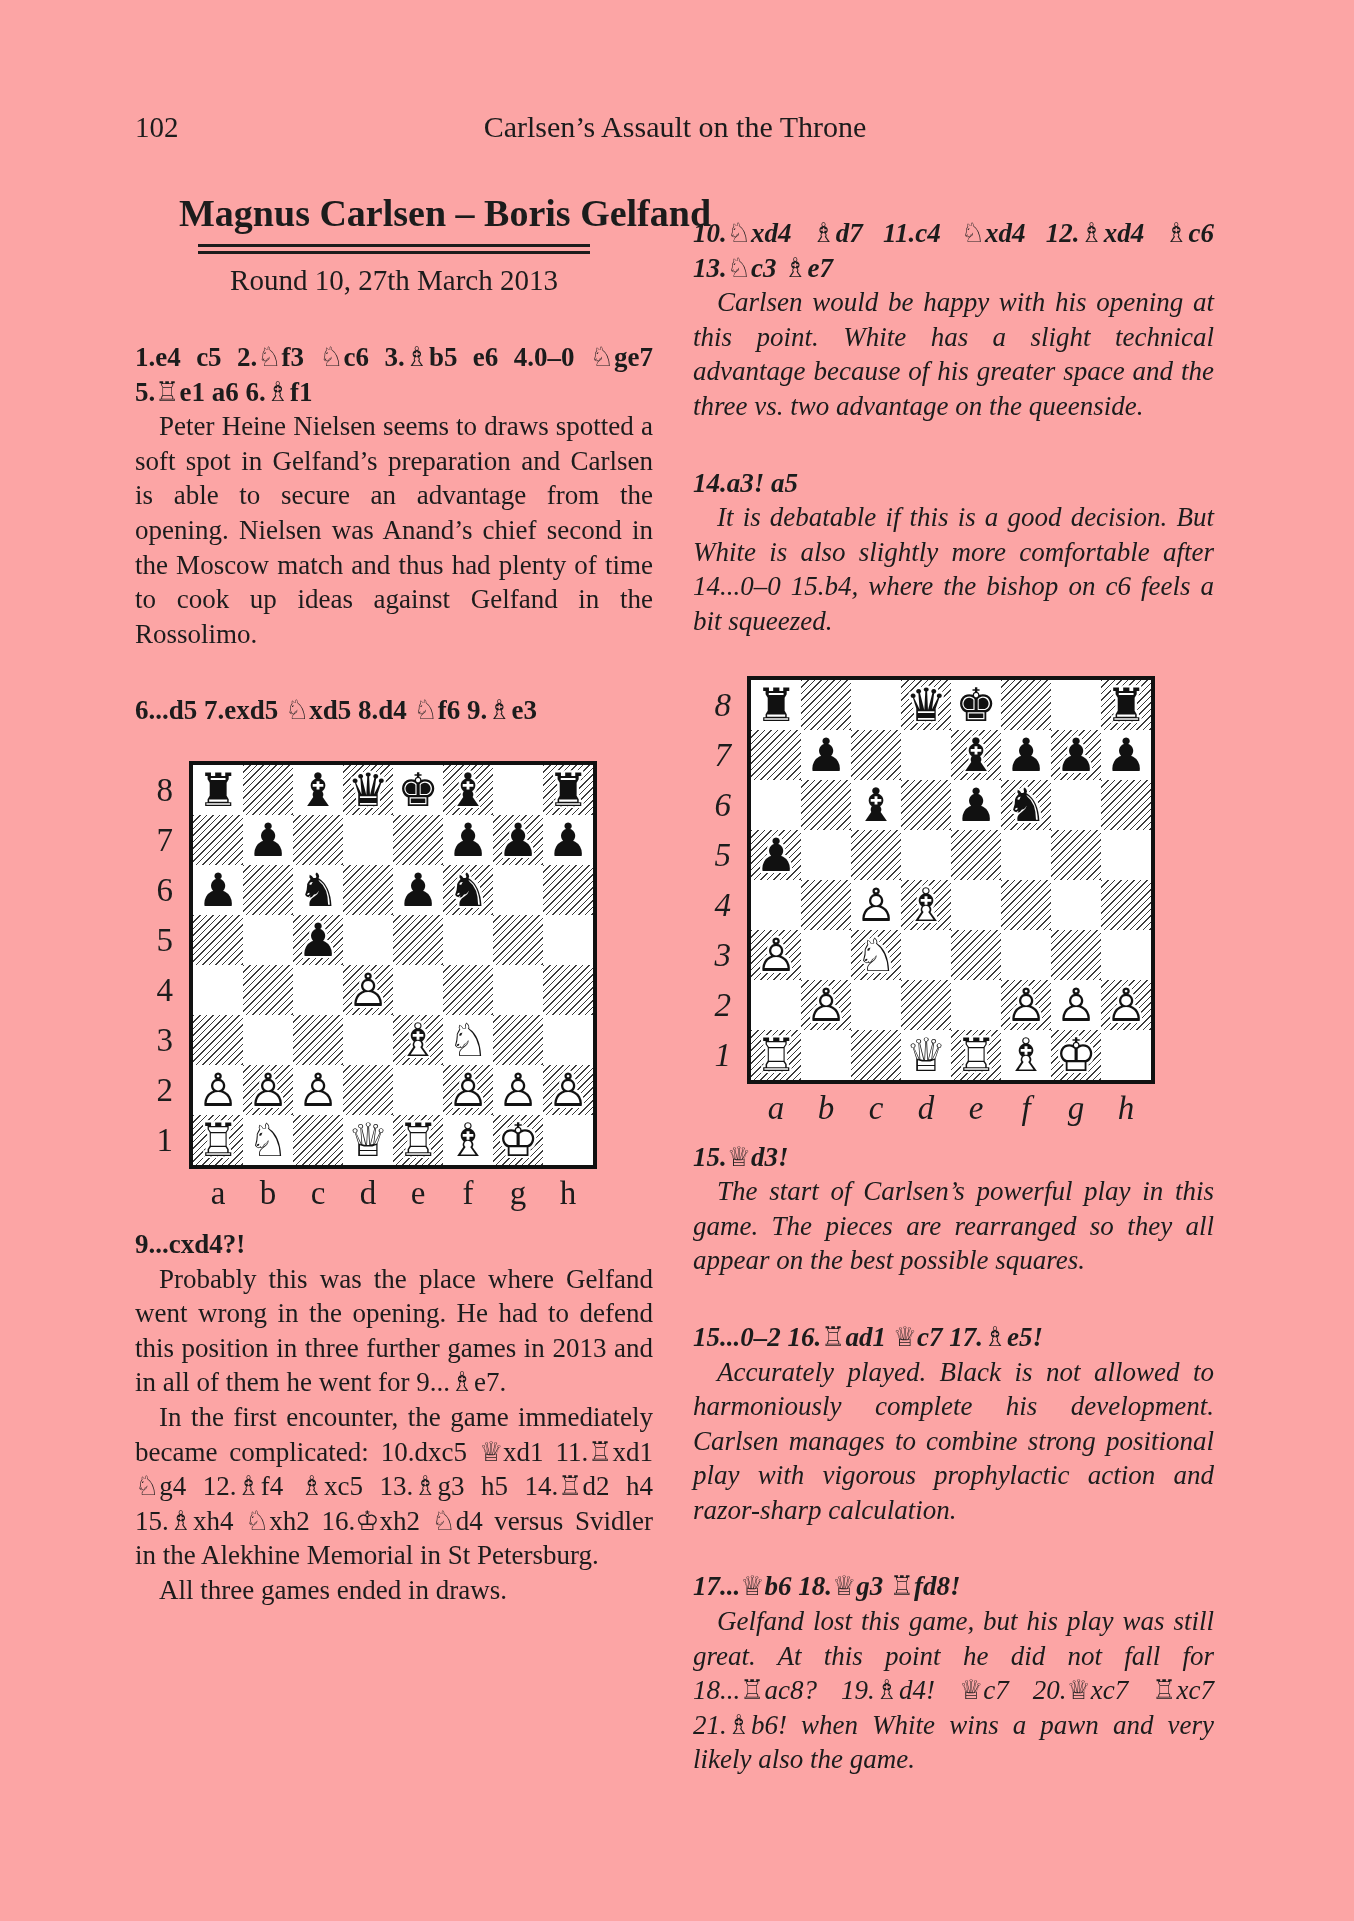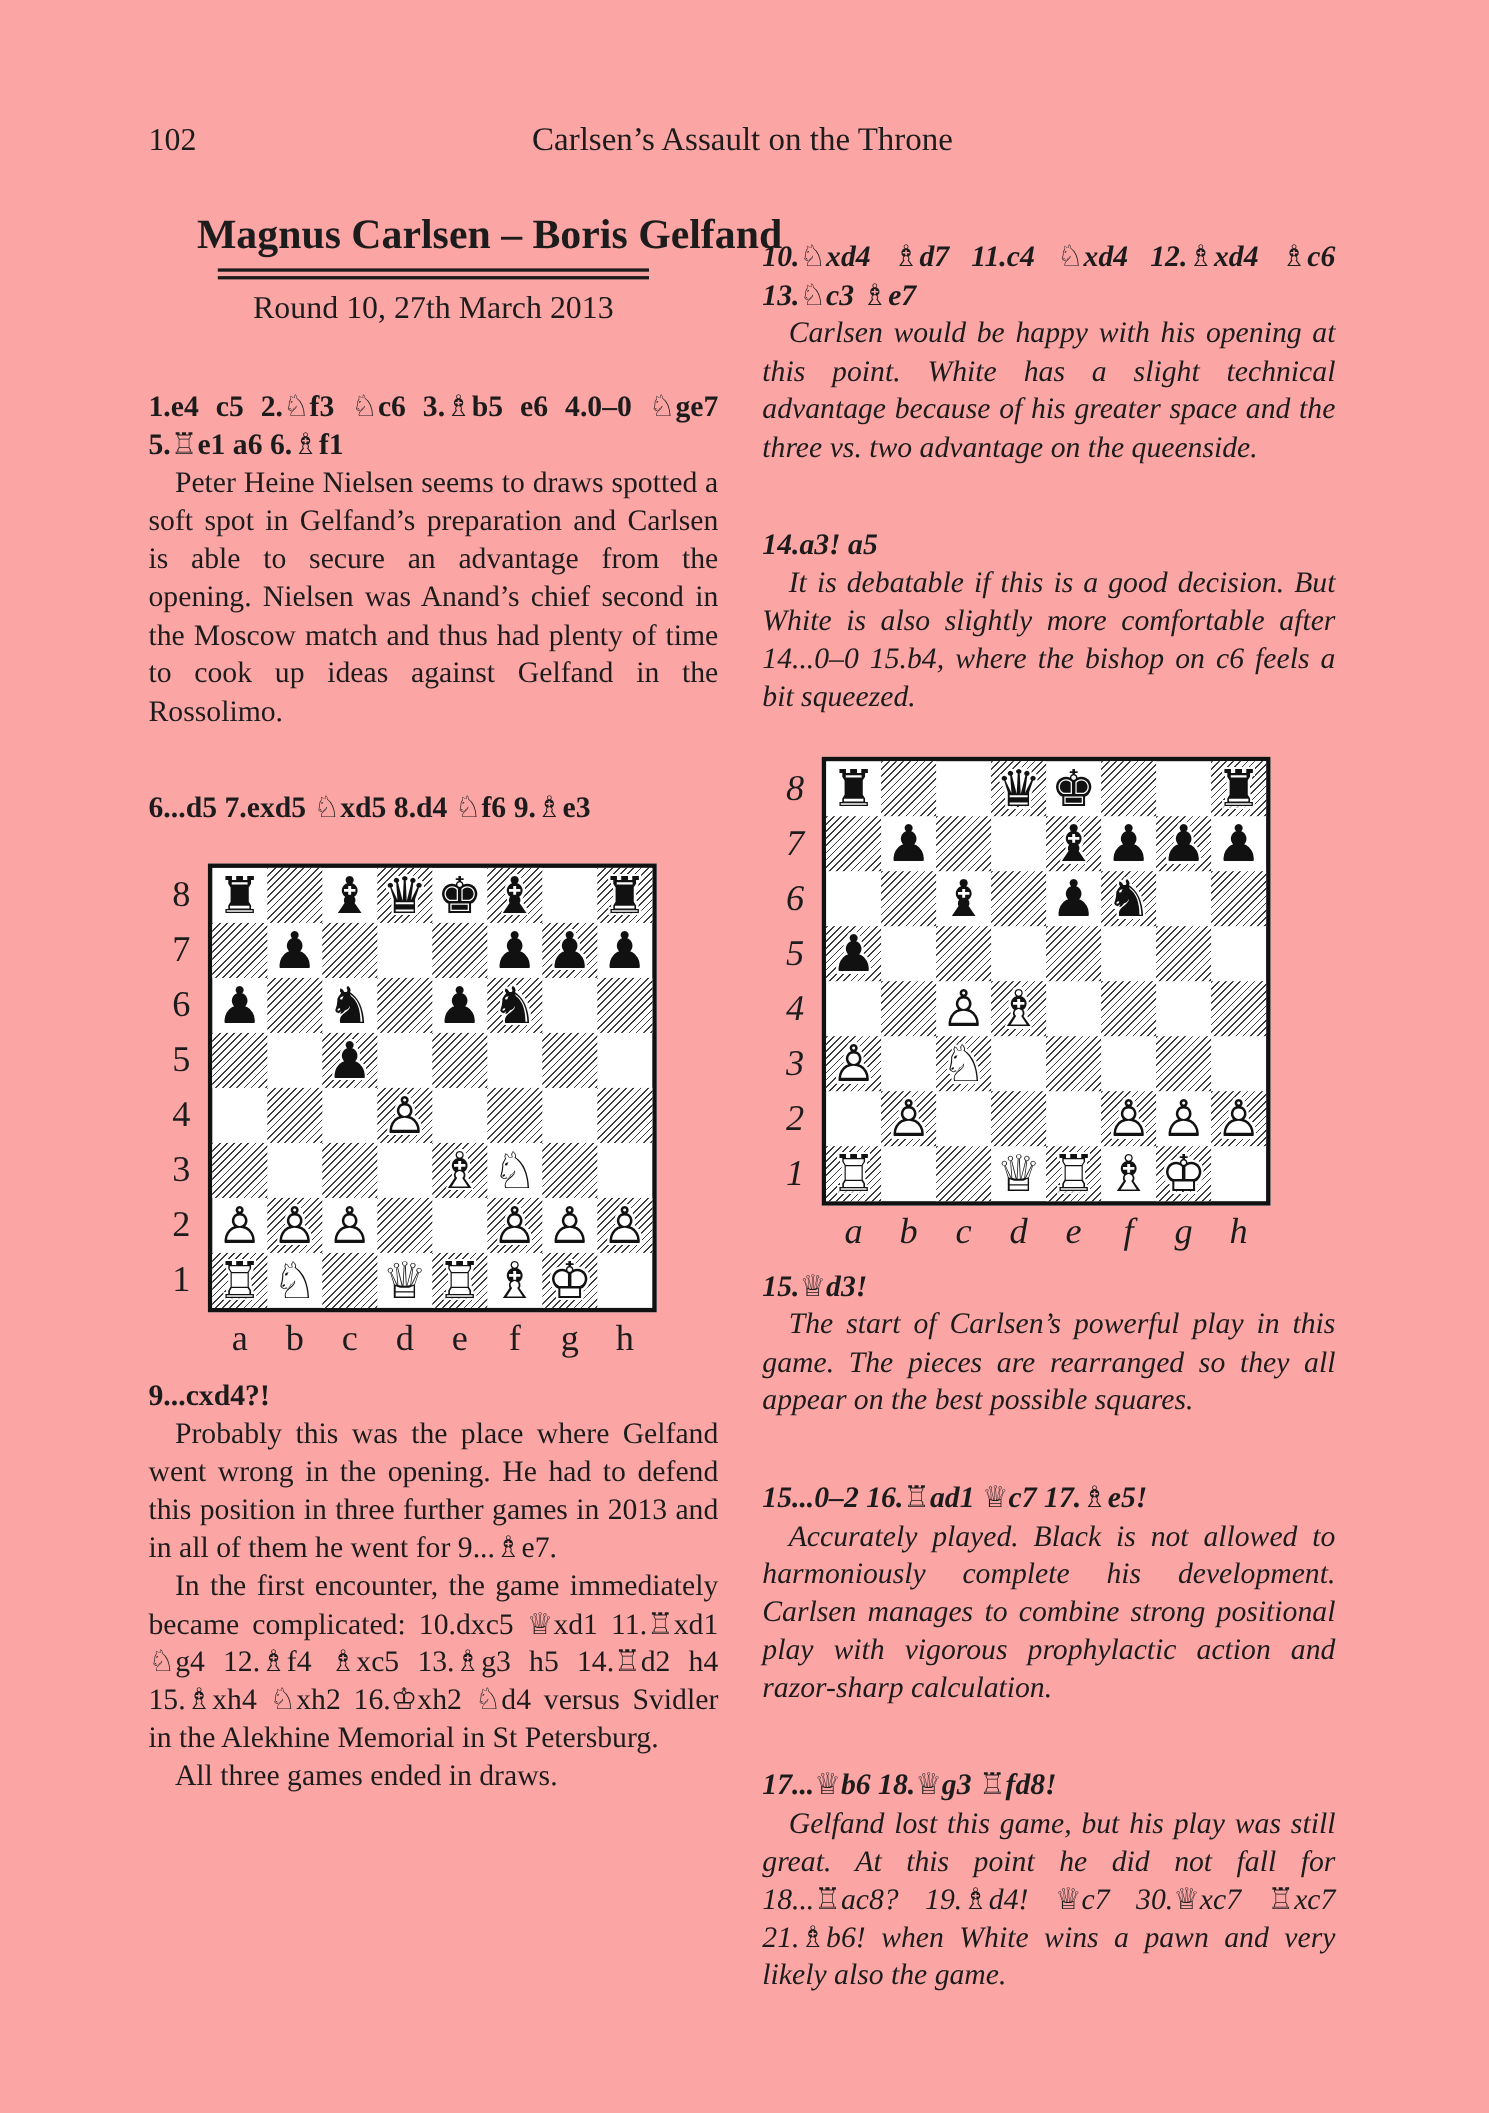--- a/index.html
+++ b/index.html
@@ -17,21 +17,21 @@
   .col-left{left:135px; top:190px; width:518px;}
   .col-right{left:693px; top:216px; width:521px;font-style:italic;}
   
   .game-head{text-align:center; margin:0 auto; width:430px;}
   .game-title{font-size:38px; line-height:46px; font-weight:bold; white-space:nowrap; margin:0;}
   .rule{height:3px; background:#1c1c1c; width:392px; margin:8px auto 0;}
   .rule + .rule{margin-top:4px;}
   .round-date{font-size:29px; line-height:36px; margin-top:8px; white-space:nowrap;}
   
   p{margin:0;}
-  .moves{font-weight:bold; margin-top:54px; text-align:justify;}
+  .moves{font-weight:bold; margin-top:42px; text-align:justify;}
   .para{text-indent:24px;}
   
   .col, .moves, .para{font-family:"Liberation Serif","DejaVu Sans",serif;}
   
   .diagram{margin:33px 0 16px 0;}
   .board-row{display:flex;}
   .rank-col{display:flex; flex-direction:column; width:54px; padding-top:4px;}
   .rank-label{height:50px; line-height:50px; text-align:right; padding-right:16px;
     font-size:33px; box-sizing:border-box;}
   .board{display:grid; grid-template-columns:repeat(8,50px); grid-auto-rows:50px;
@@ -540,16 +540,16 @@
           <div class="file-label">g</div>
           <div class="file-label">h</div>
         </div>
     </div>
 
     <p class="moves" style="margin-top:0;">15.♕d3!</p>
     <p class="para">The start of Carlsen’s powerful play in this game. The pieces are rearranged so they all appear on the best possible squares.</p>
     <p class="moves">15...0–2 16.♖ad1 ♕c7 17.♗e5!</p>
     <p class="para">Accurately played. Black is not allowed to harmoniously complete his development. Carlsen manages to combine strong positional play with vigorous prophylactic action and razor-sharp calculation.</p>
     <p class="moves">17...♕b6 18.♕g3 ♖fd8!</p>
-    <p class="para">Gelfand lost this game, but his play was still great. At this point he did not fall for 18...♖ac8? 19.♗d4! ♕c7 30.♕xc7 ♖xc7 21.♗b6! when White wins a pawn and very likely also the game.</p>
+    <p class="para">Gelfand lost this game, but his play was still great. At this point he did not fall for 18...♖ac8? 19.♗d4! ♕c7 20.♕xc7 ♖xc7 21.♗b6! when White wins a pawn and very likely also the game.</p>
   </div>
 
 </div>
 
 </body></html>

